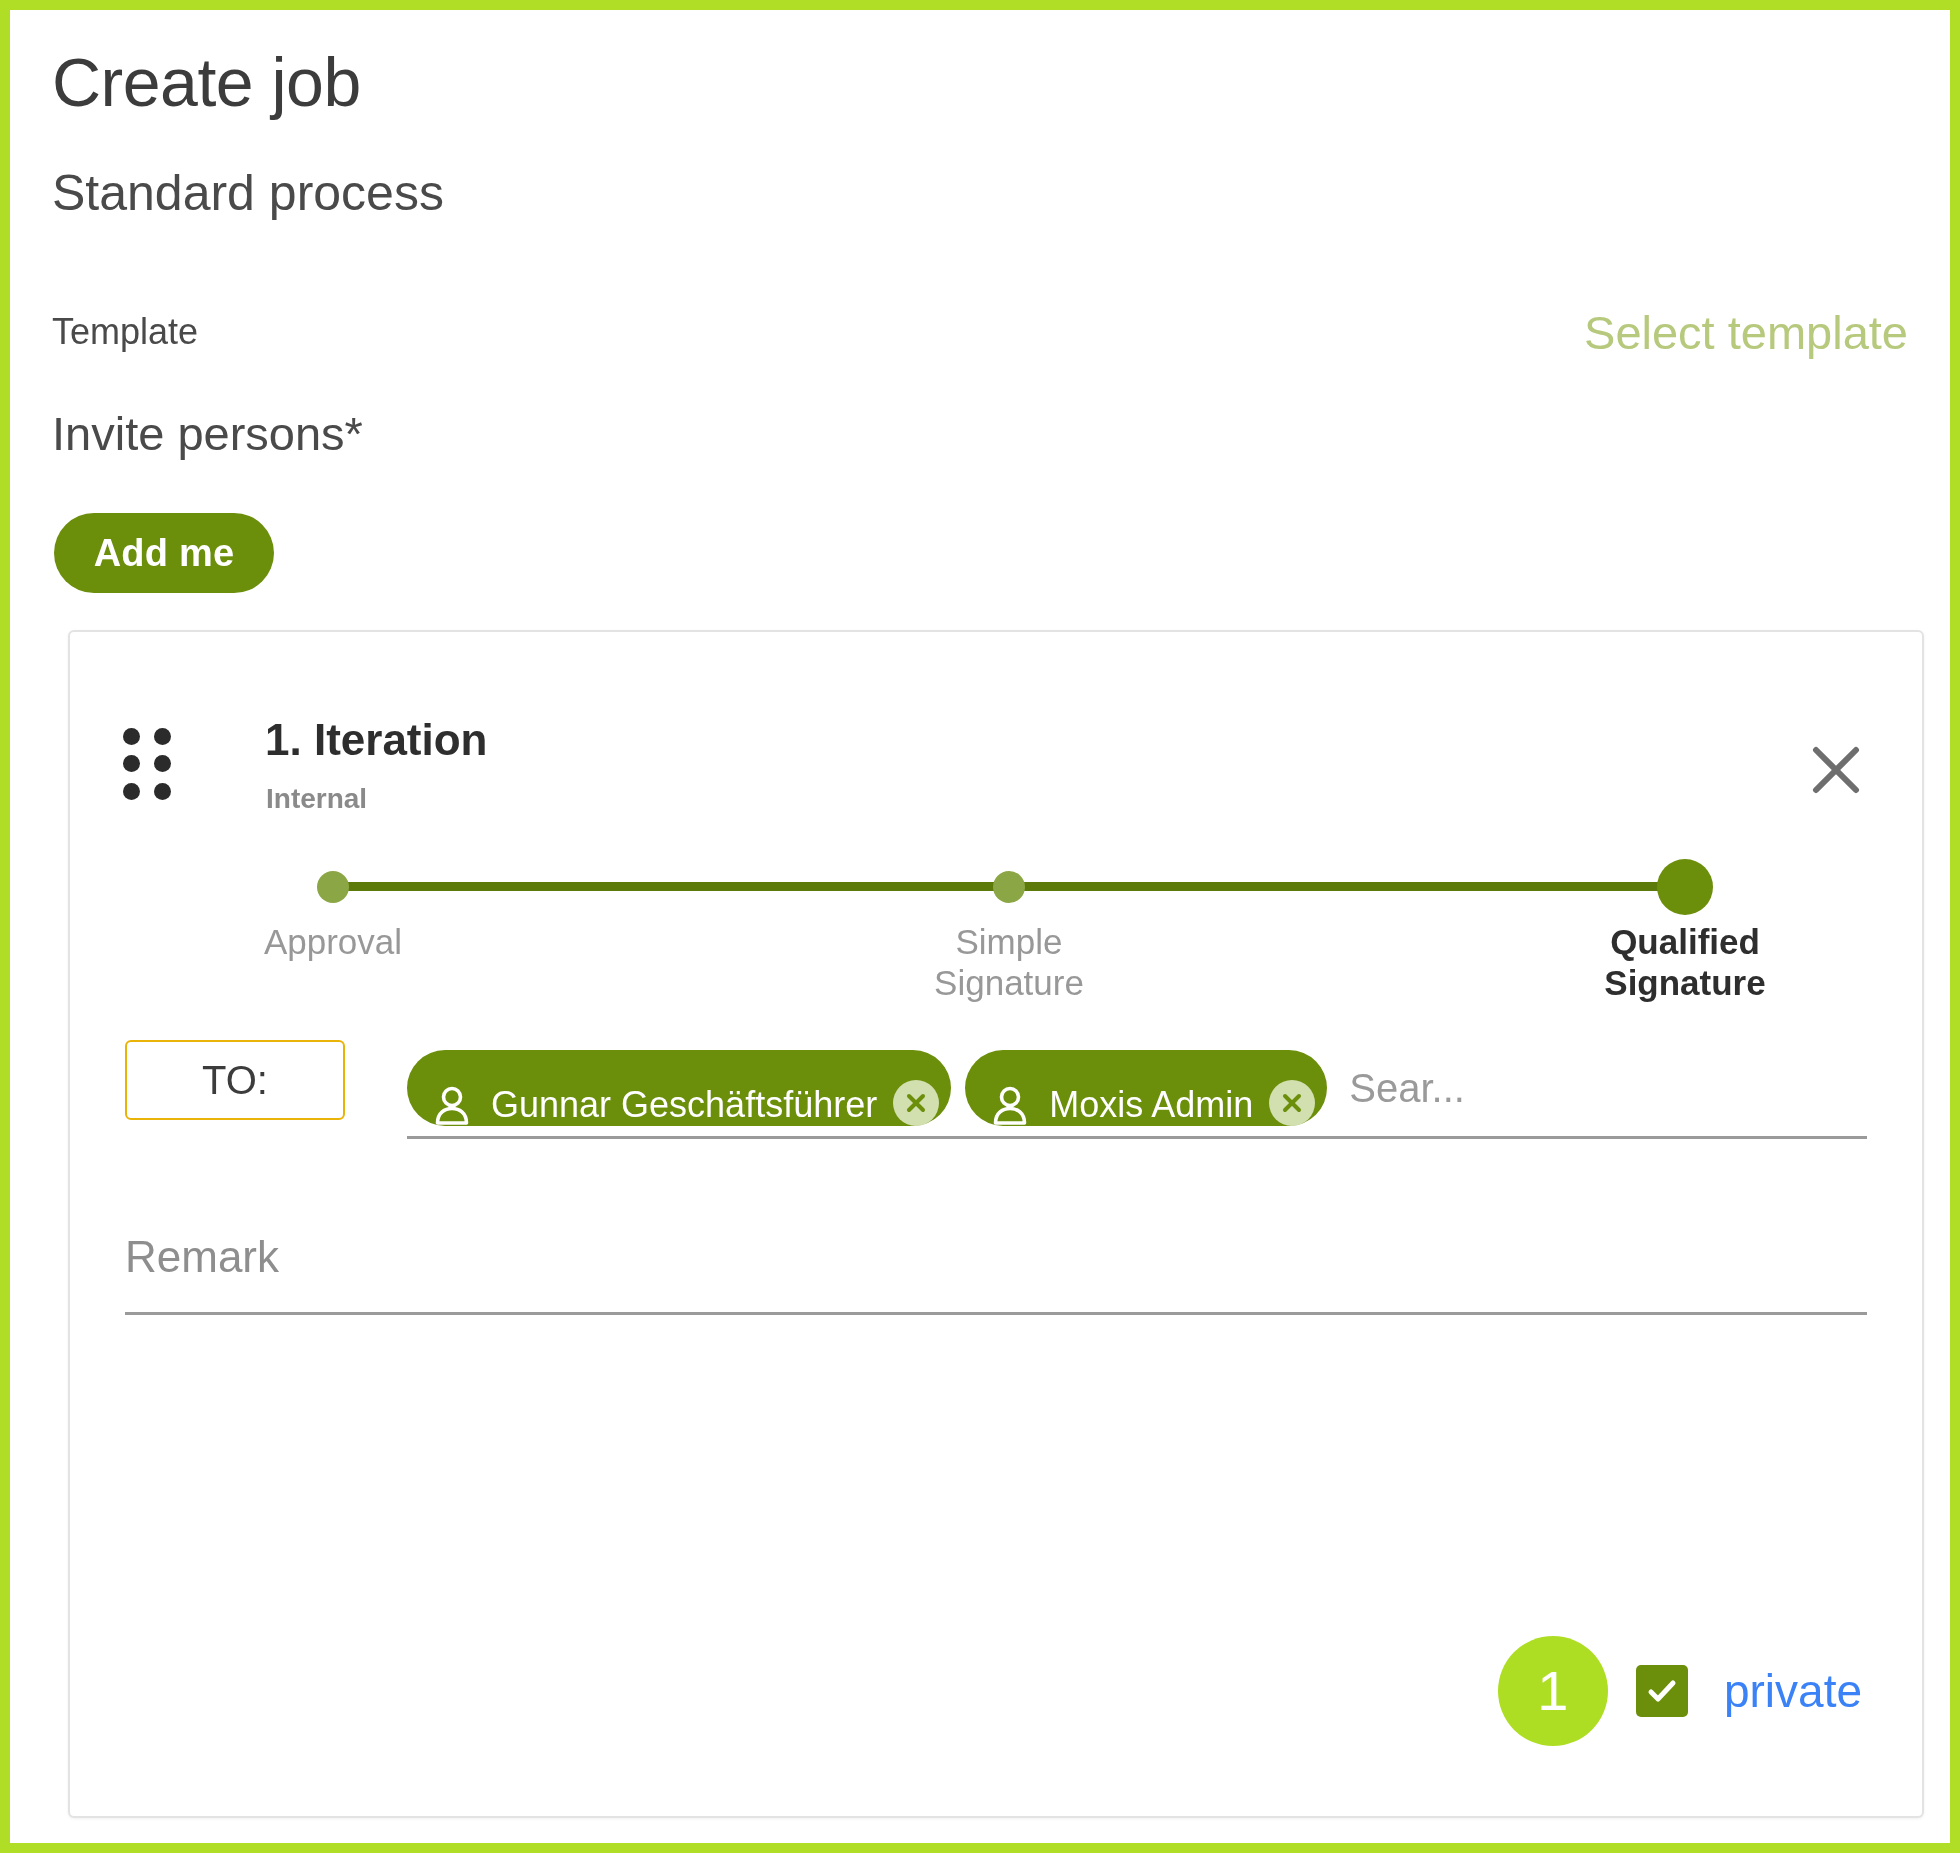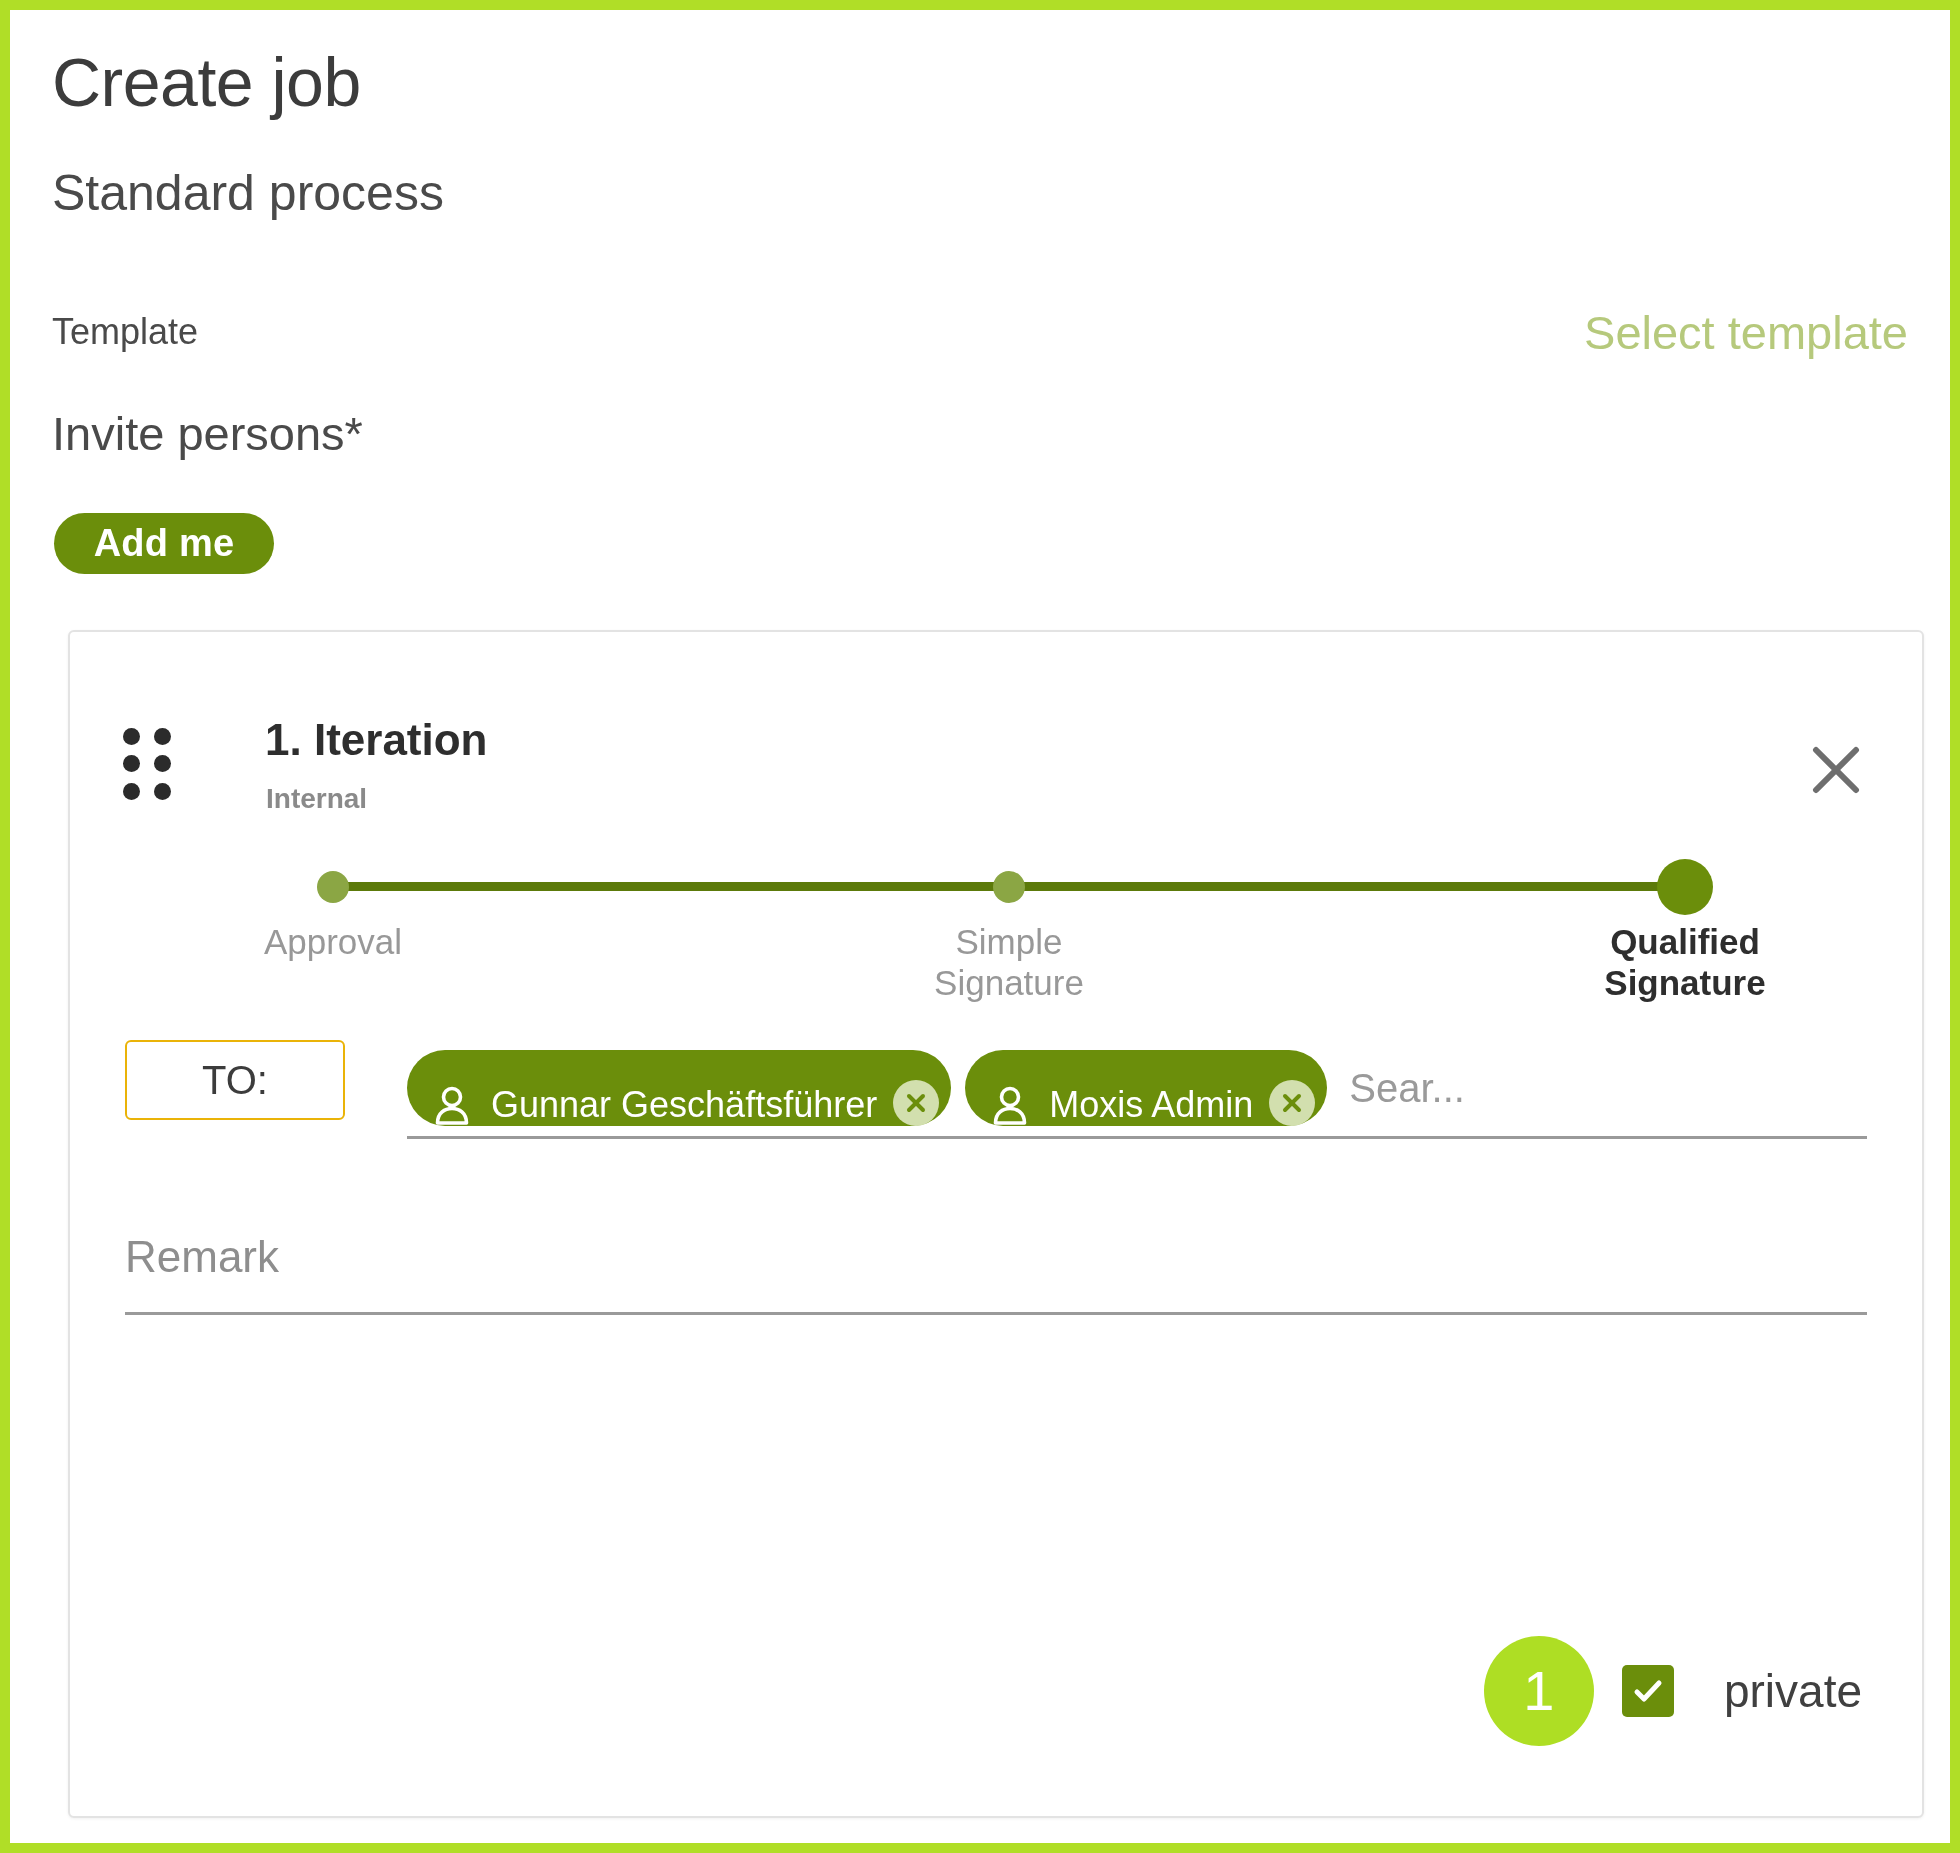--- a/index.html
+++ b/index.html
@@ -84,21 +84,21 @@
     font-weight: 400;
     color: #4a4a4a;
     line-height: 1;
   }
 
   .add-me-btn {
     position: absolute;
     left: 44px;
     top: 503px;
     width: 220px;
-    height: 61px;
+    height: 80px;
     border-radius: 42px;
     background: #6b8e0b;
     border: none;
     color: #ffffff;
     font-size: 38px;
     font-weight: bold;
     font-family: "Liberation Sans", sans-serif;
     cursor: pointer;
     display: flex;
     align-items: center;
@@ -347,23 +347,23 @@
     background: #6b8e0b;
     margin-left: 28px;
     display: flex;
     align-items: center;
     justify-content: center;
     cursor: pointer;
     flex: none;
   }
   .checkbox svg { display: block; }
   .private-label {
-    margin-left: 50px;
+    margin-left: 36px;
     font-size: 46px;
-    color: #404040;
+    color: #3b82f6;
     line-height: 1;
   }
 </style>
 </head>
 <body>
 
 <div class="screen">
   <div class="inner">
 
     <div class="page-title">Create job</div>

